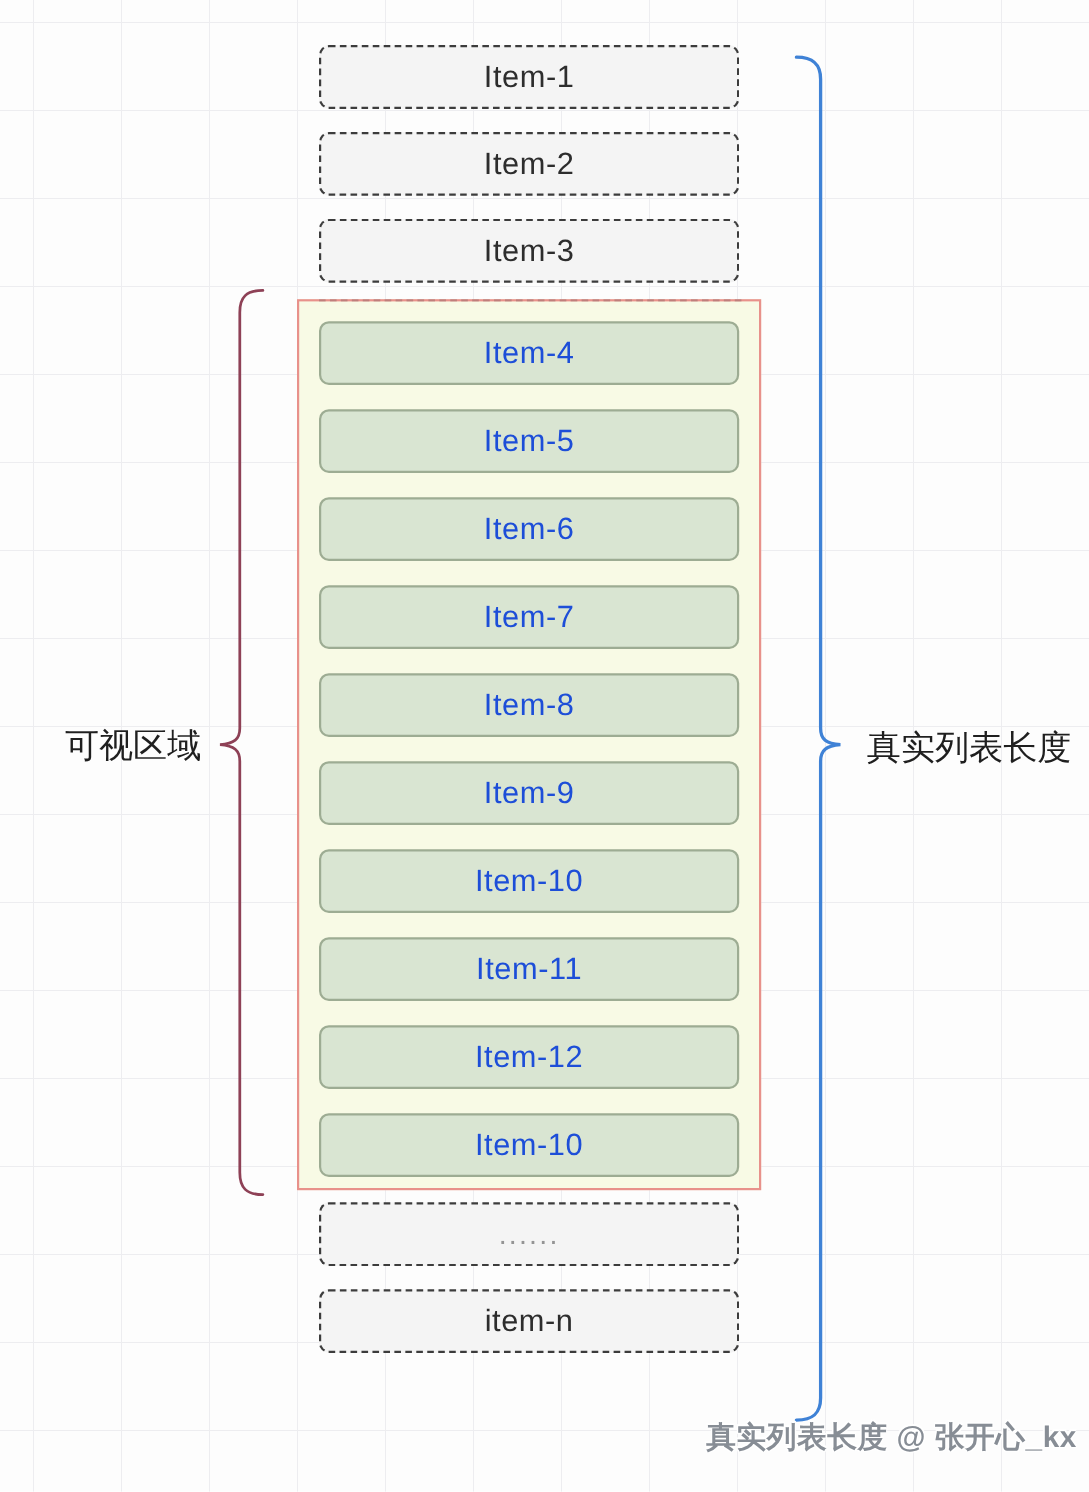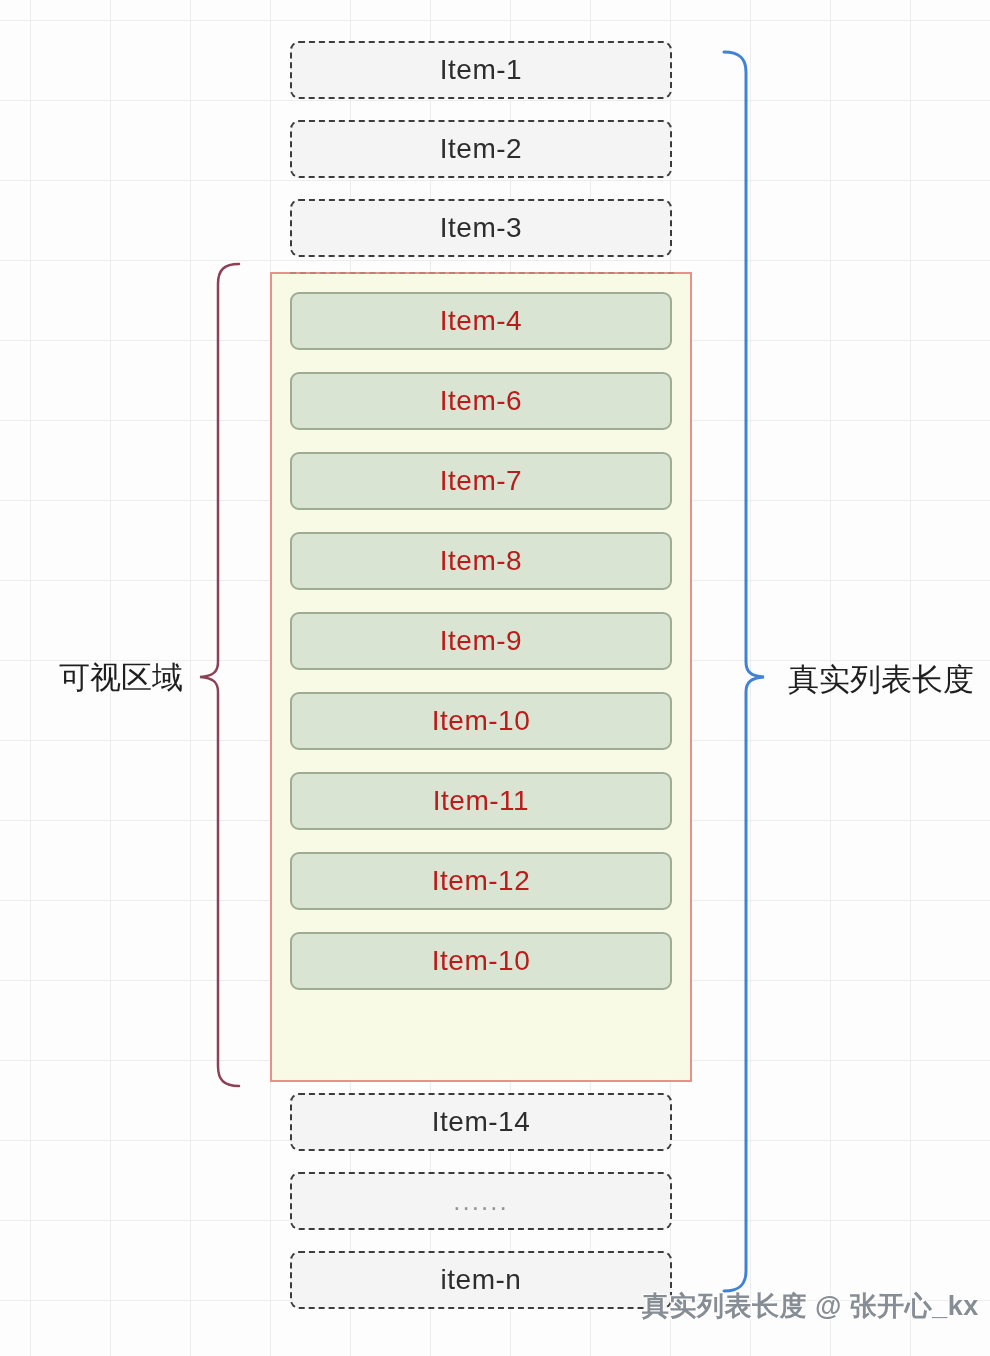--- a/index.html
+++ b/index.html
@@ -41,21 +41,21 @@
     left:270px;top:272px;width:422px;height:810px;
     background:var(--viewport-fill,#f8fae5);
     border:2px solid var(--viewport-border,#e8918b);
   }
   .viewport-stack{position:absolute;left:18px;top:18px;width:382px;display:flex;flex-direction:column;gap:22px;}
   .green-item{
     background:var(--item-fill,#d9e5d2);
     border:2px solid var(--item-border,#9dac93);
   }
   .green-item .item-label{
-    font-size:28px;color:#b91c1c;letter-spacing:0.5px;
+    font-size:28px;color:#1d4ed8;letter-spacing:0.5px;
   }
   .hidden-item-edge{
     position:absolute;left:18px;top:-2px;width:384px;height:0;
     border-top:2px dashed rgba(145,105,105,0.45);
   }
   .side-label{
     position:absolute;font-size:31px;color:#1f1f1f;white-space:nowrap;
   }
   .label-left{left:59px;top:657px;}
   .label-right{left:788px;top:659px;}
@@ -87,20 +87,23 @@
       </div>
   </div>
 
   <div class="viewport">
     <div class="hidden-item-edge"></div>
     <div class="viewport-stack">
       <div class="list-item green-item">
           <span class="item-label">Item-4</span>
         </div>
         <div class="list-item green-item">
+          <span class="item-label">Item-5</span>
+        </div>
+        <div class="list-item green-item">
           <span class="item-label">Item-6</span>
         </div>
         <div class="list-item green-item">
           <span class="item-label">Item-7</span>
         </div>
         <div class="list-item green-item">
           <span class="item-label">Item-8</span>
         </div>
         <div class="list-item green-item">
           <span class="item-label">Item-9</span>
@@ -114,23 +117,20 @@
         <div class="list-item green-item">
           <span class="item-label">Item-12</span>
         </div>
         <div class="list-item green-item">
           <span class="item-label">Item-10</span>
         </div>
     </div>
   </div>
 
   <div class="stack stack-bottom">
-    <div class="list-item dashed-item">
-        <span class="item-label">Item-14</span>
-      </div>
       <div class="list-item dashed-item muted">
         <span class="item-label">......</span>
       </div>
       <div class="list-item dashed-item">
         <span class="item-label">item-n</span>
       </div>
   </div>
 
   <div class="side-label label-left">可视区域</div>
   <div class="side-label label-right">真实列表长度</div>

